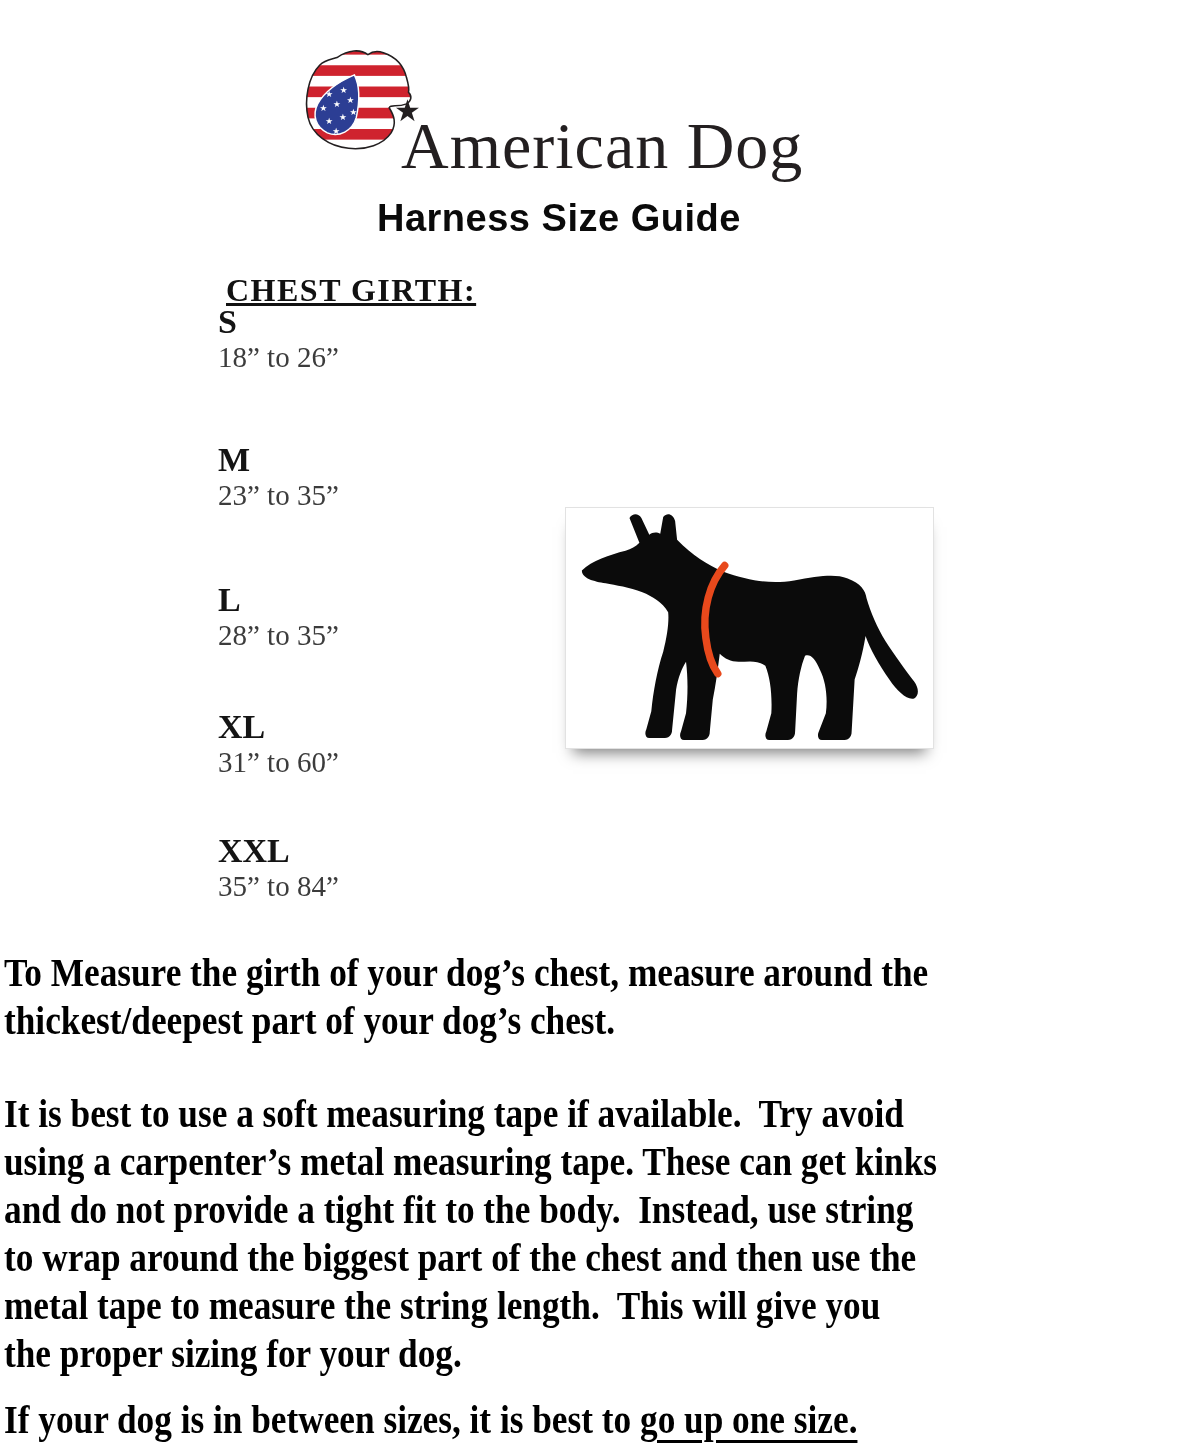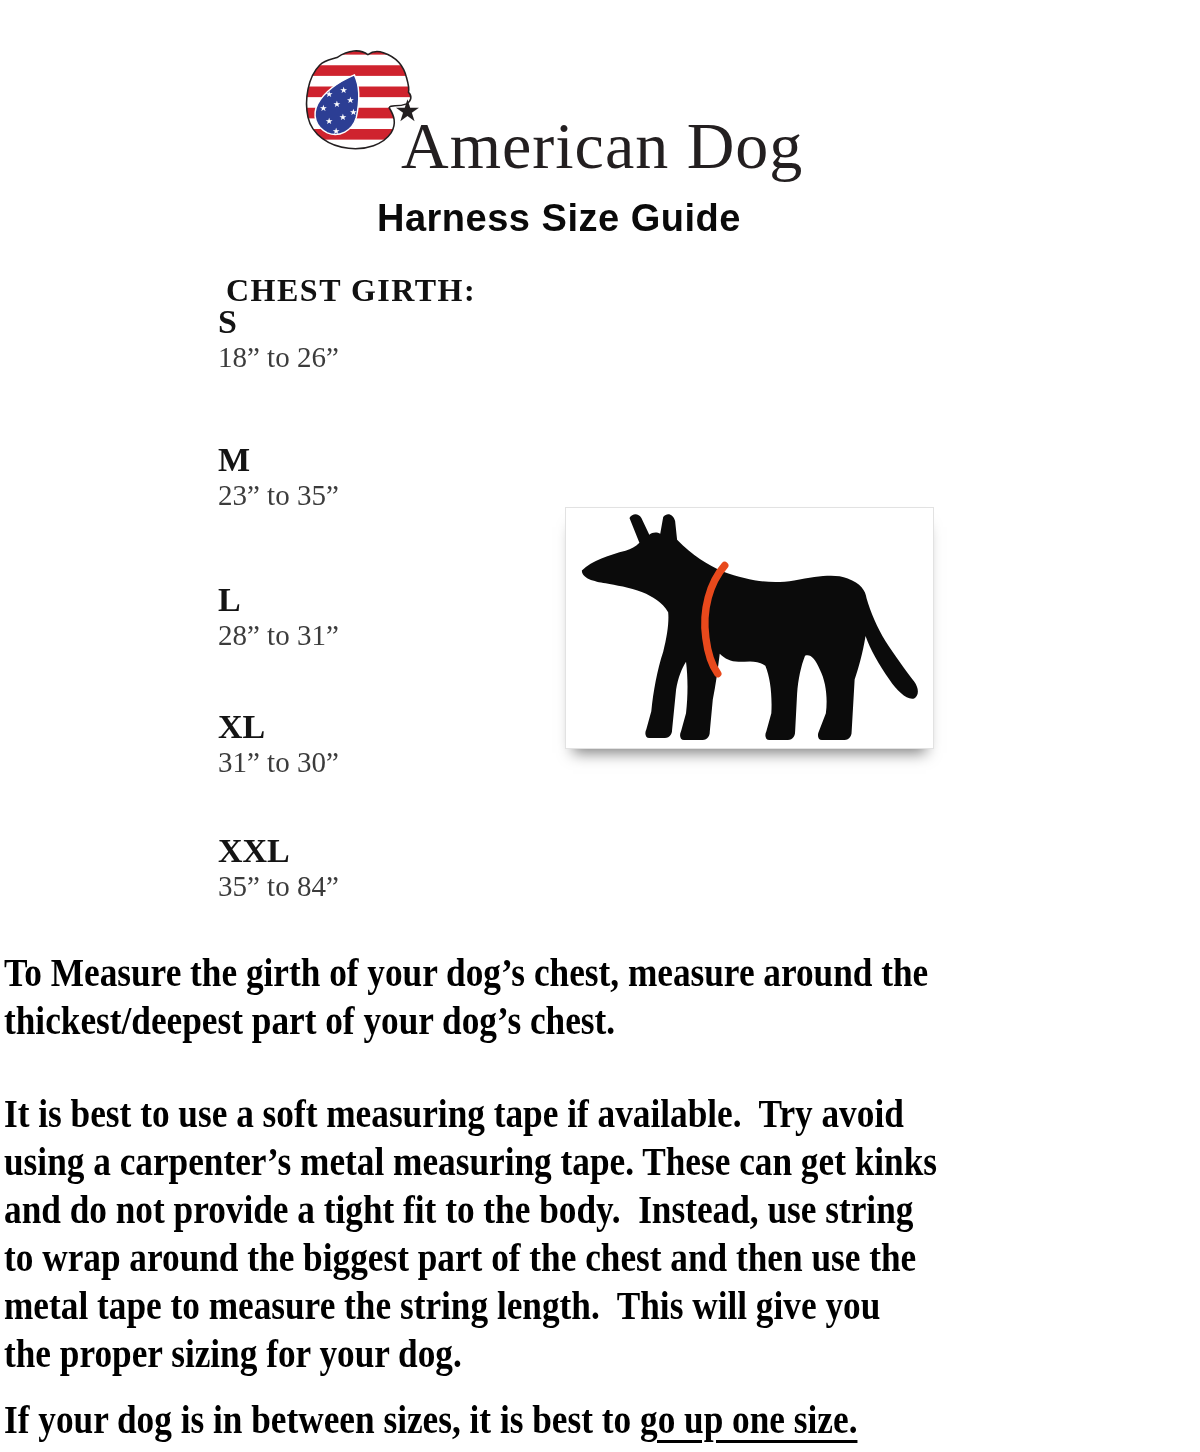--- a/index.html
+++ b/index.html
@@ -24,21 +24,21 @@
   }
   .page-title{
     position:absolute;left:377px;top:165px;
     font:700 38px/42px "Liberation Sans",sans-serif;
     color:#0a0a0a;letter-spacing:.5px;white-space:pre;
   }
   
   .sizes-heading{
     position:absolute;left:226px;top:241px;
     font:700 32px/34px "Liberation Serif",serif;
-    letter-spacing:1.5px;color:#111;white-space:pre;
+    letter-spacing:1.5px;color:#111;white-space:pre;text-decoration:underline;
   }
   .size-row{position:absolute;left:218px;}
   .size-row:nth-child(1){top:303px;}
   .size-row:nth-child(2){top:441px;}
   .size-row:nth-child(3){top:581px;}
   .size-row:nth-child(4){top:708px;}
   .size-row:nth-child(5){top:832px;}
   .size-label{font:700 34px/38px "Liberation Serif",serif;color:#141414;}
   .size-range{font:400 29px/32px "Liberation Serif",serif;color:#3c3c3c;white-space:pre;}
   
@@ -118,25 +118,25 @@
       <div class="size-row">
         <div class="size-label">S</div>
         <div class="size-range">18” to 26”</div>
       </div>
       <div class="size-row">
         <div class="size-label">M</div>
         <div class="size-range">23” to 35”</div>
       </div>
       <div class="size-row">
         <div class="size-label">L</div>
-        <div class="size-range">28” to 31”</div>
+        <div class="size-range">28” to 35”</div>
       </div>
       <div class="size-row">
         <div class="size-label">XL</div>
-        <div class="size-range">31” to 30”</div>
+        <div class="size-range">31” to 60”</div>
       </div>
       <div class="size-row">
         <div class="size-label">XXL</div>
         <div class="size-range">35” to 84”</div>
       </div>
     </div>
 
   <figure class="dog-card">
     <svg viewBox="0 0 370 240" aria-hidden="true">
       <path fill="#0b0b0b" d="

